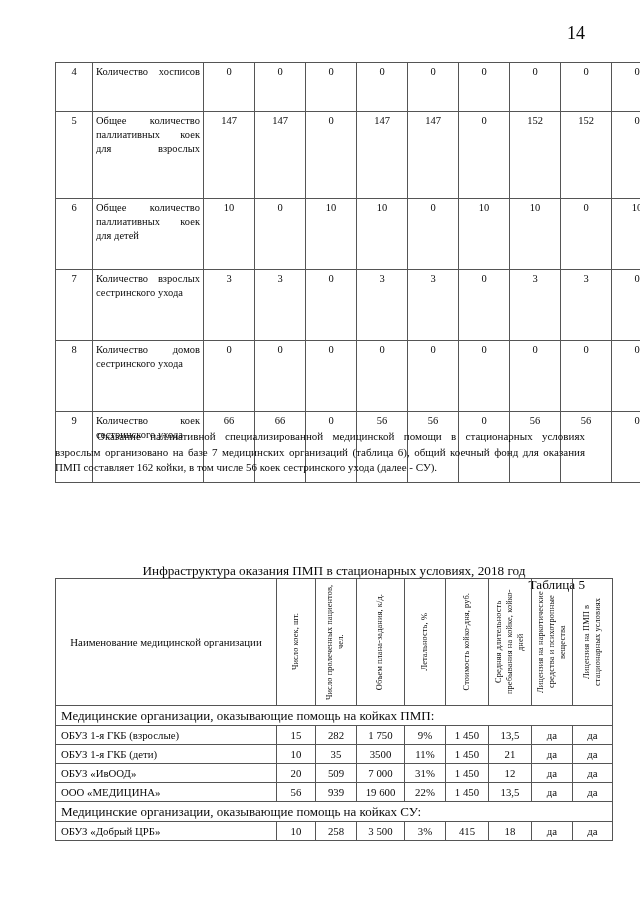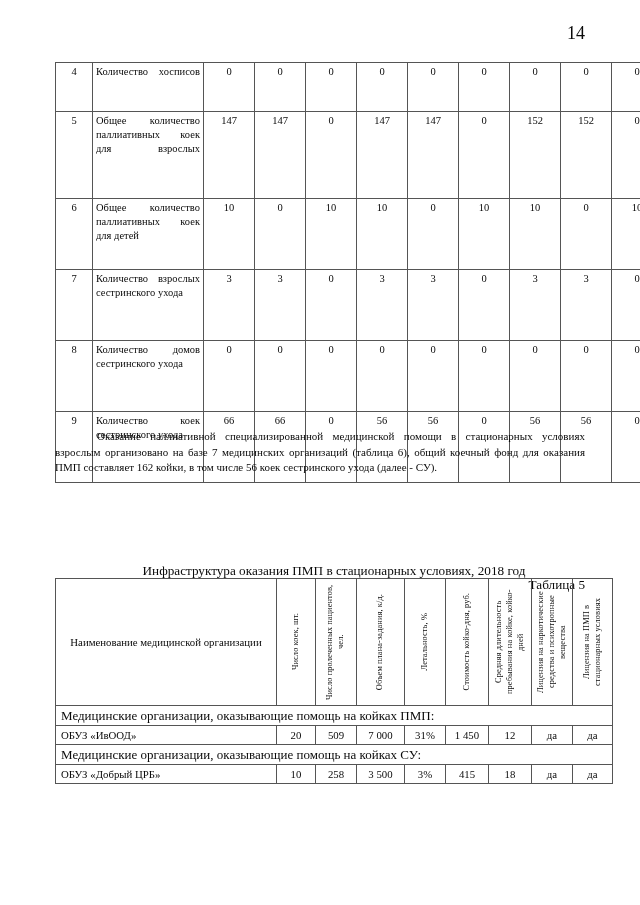--- a/index.html
+++ b/index.html
@@ -317,30 +317,63 @@
             <span class="rot">Лицензия на ПМП в стационарных условиях</span>
           </div>
         </td>
       </tr>
 
       <tr class="t2-section">
         <td colspan="9">Медицинские организации, оказывающие помощь на койках ПМП:</td>
       </tr>
 
       <tr class="t2-row">
+        <td class="orgname">ОБУЗ 1-я ГКБ (взрослые)</td>
+        <td>15</td>
+        <td>282</td>
+        <td>1 750</td>
+        <td>9%</td>
+        <td>1 450</td>
+        <td>13,5</td>
+        <td>да</td>
+        <td>да</td>
+      </tr>
+      <tr class="t2-row">
+        <td class="orgname">ОБУЗ 1-я ГКБ (дети)</td>
+        <td>10</td>
+        <td>35</td>
+        <td>3500</td>
+        <td>11%</td>
+        <td>1 450</td>
+        <td>21</td>
+        <td>да</td>
+        <td>да</td>
+      </tr>
+      <tr class="t2-row">
         <td class="orgname">ОБУЗ «ИвООД»</td>
         <td>20</td>
         <td>509</td>
         <td>7 000</td>
         <td>31%</td>
         <td>1 450</td>
         <td>12</td>
         <td>да</td>
         <td>да</td>
       </tr>
+      <tr class="t2-row">
+        <td class="orgname">ООО «МЕДИЦИНА»</td>
+        <td>56</td>
+        <td>939</td>
+        <td>19 600</td>
+        <td>22%</td>
+        <td>1 450</td>
+        <td>13,5</td>
+        <td>да</td>
+        <td>да</td>
+      </tr>
 
       <tr class="t2-section">
         <td colspan="9">Медицинские организации, оказывающие помощь на койках СУ:</td>
       </tr>
 
       <tr class="t2-row">
         <td class="orgname">ОБУЗ «Добрый ЦРБ»</td>
         <td>10</td>
         <td>258</td>
         <td>3 500</td>

